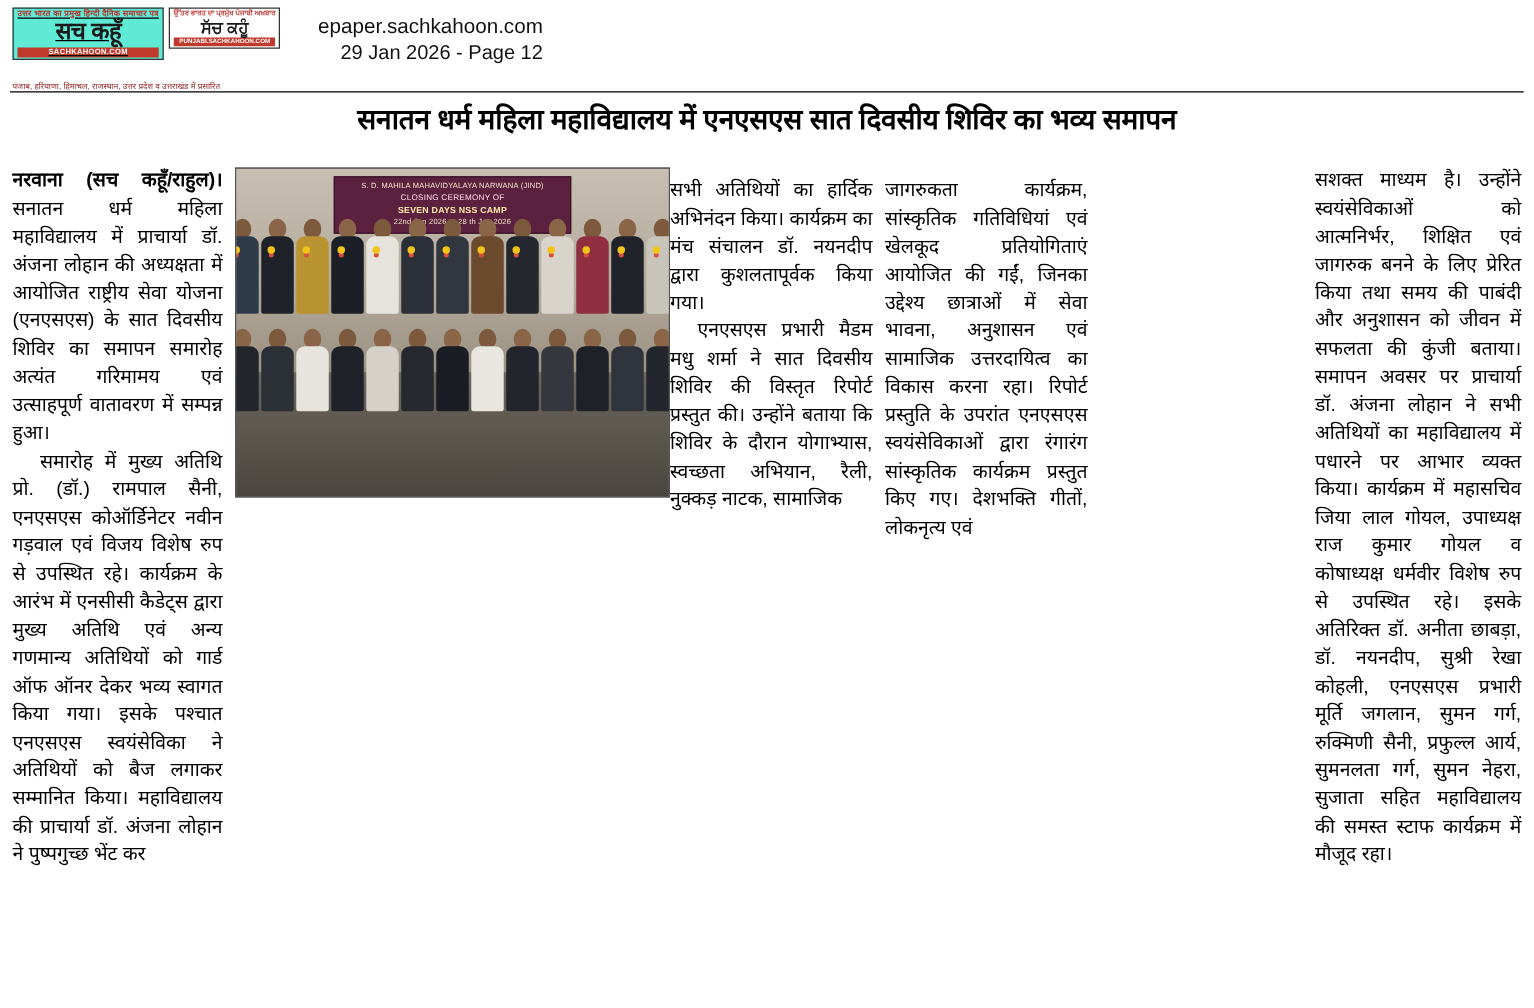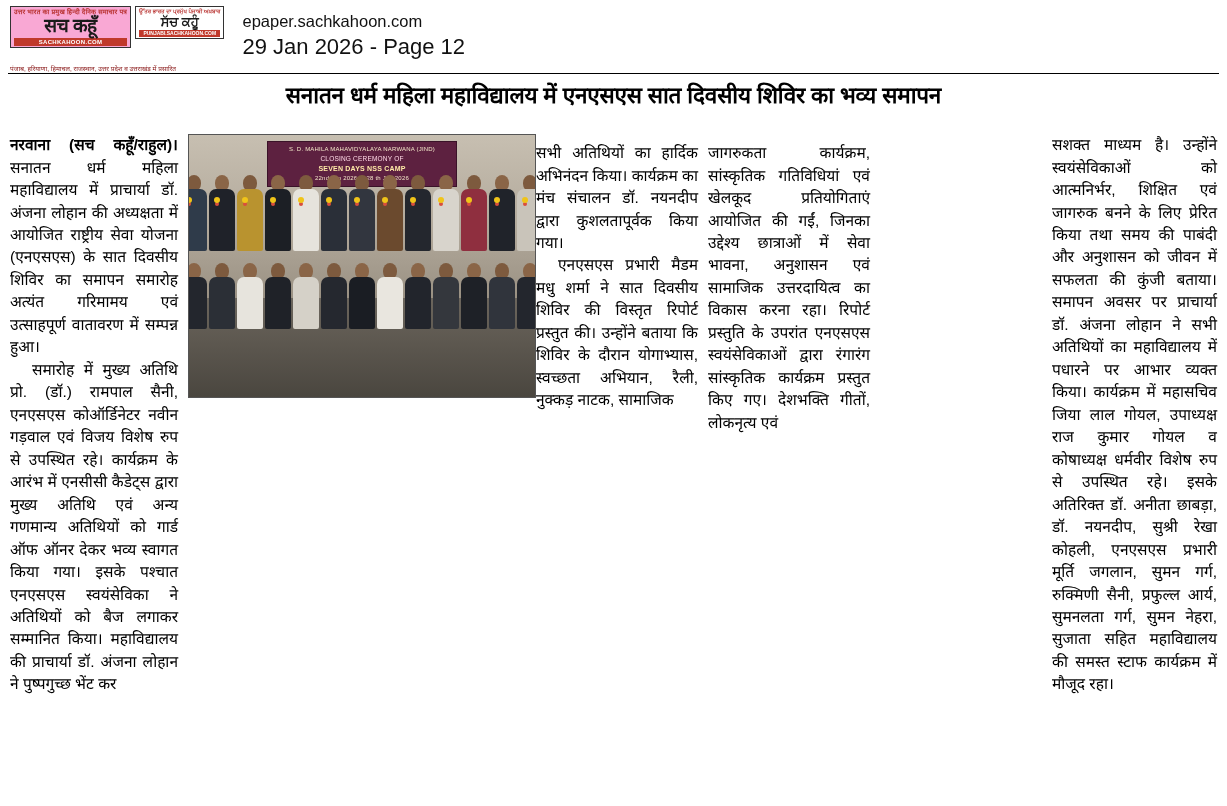--- a/index.html
+++ b/index.html
@@ -30,24 +30,25 @@
     padding: 6px 10px 4px 10px;
     height: 62px;
   }
   .logo-block {
     display: flex;
     align-items: flex-start;
     gap: 4px;
   }
   .logo {
     border: 1px solid #333;
-    background: #f9a8d4;
+    background: #5eead4;
     text-align: center;
     padding: 2px 3px 1px 3px;
     line-height: 1.05;
+    text-decoration: underline;
   }
   .logo .tagline-top {
     font-size: 6.5px;
     color: #b8312f;
     font-weight: bold;
     letter-spacing: 0.2px;
     white-space: nowrap;
   }
   .logo .brand {
     font-size: 19px;
@@ -96,30 +97,31 @@
     margin-top: 1px;
     white-space: nowrap;
   }
   .states-line {
     font-size: 6.5px;
     color: #8a1a1a;
     margin-top: 2px;
     white-space: nowrap;
   }
   .site-info {
-    margin-left: 18px;
+    margin-left: 30px;
     padding-top: 4px;
+    text-align: right;
   }
   .site-info .site-url {
     font-size: 16.5px;
     color: #111;
     line-height: 1.35;
   }
   .site-info .issue-date {
-    font-size: 22px;
+    font-size: 16px;
     color: #111;
     line-height: 1.35;
   }
 
   .rule {
     border: 0;
     border-top: 1.5px solid #000;
     margin: 0 8px;
   }
 

